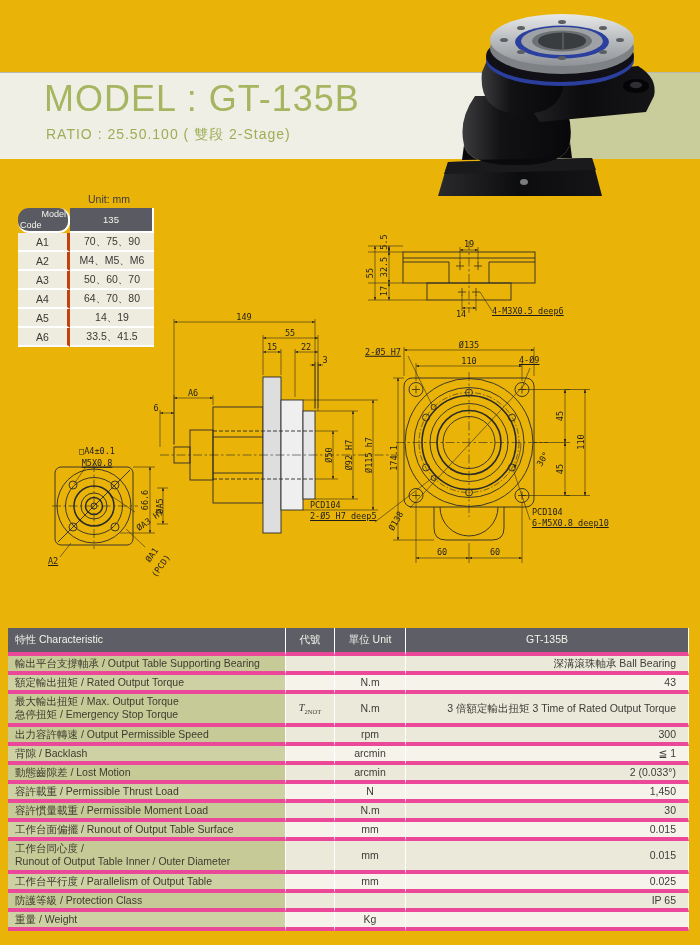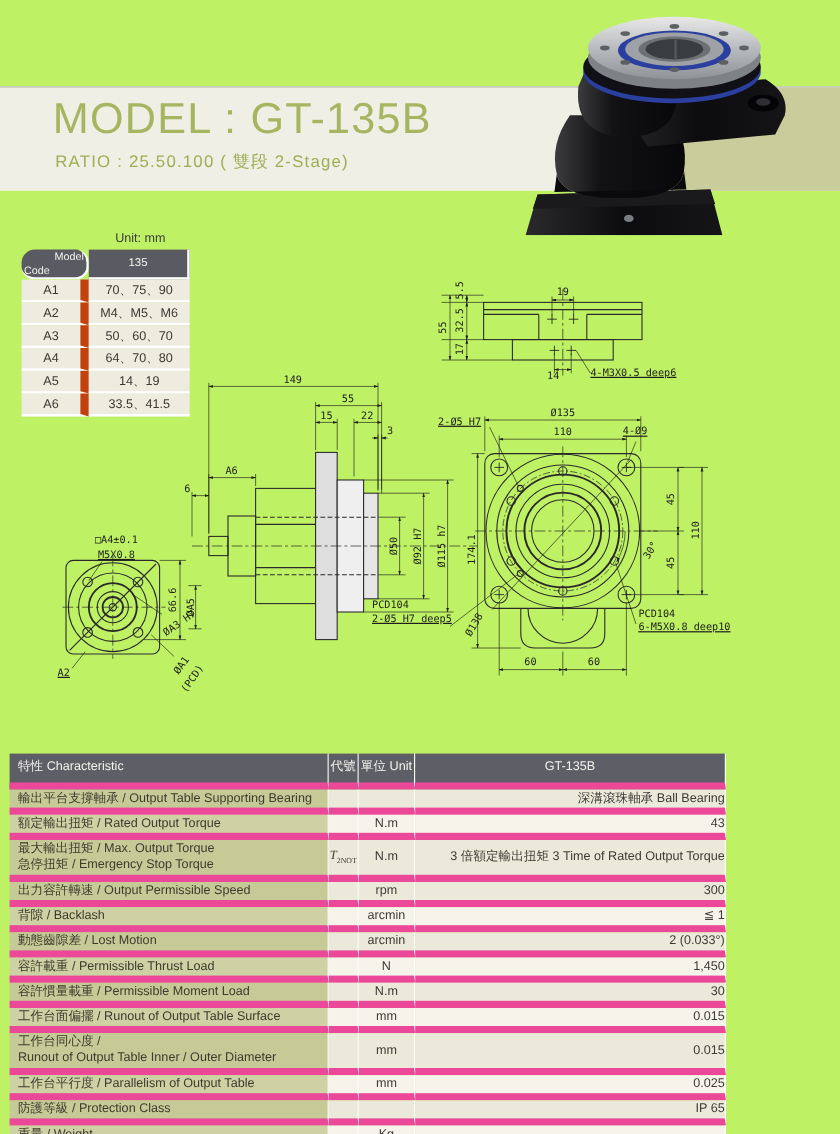--- a/index.html
+++ b/index.html
@@ -1,52 +1,52 @@
 <!DOCTYPE html>
 <html><head>
 <meta charset="utf-8">
 <style>
   html,body{margin:0;padding:0;}
   body{width:700px;height:945px;background:#fff;font-family:"Liberation Sans",sans-serif;position:relative;overflow:hidden;}
-  #page{position:relative;width:700px;height:945px;background:#bef264;}
+  #page{position:relative;width:700px;height:945px;background:#eab308;}
 
   
   .banner{position:absolute;left:0;top:72px;width:700px;height:86px;background:#f0efe6;border-top:1px solid #b9b9b2;}
   .banner-green{position:absolute;left:546px;top:0;width:154px;height:86px;background:#c9cc9b;}
   .title{position:absolute;left:44px;top:5px;font-size:36px;letter-spacing:1px;color:#a6b660;}
   .ratio{position:absolute;left:46px;top:53px;font-size:14px;letter-spacing:1px;color:#9dae55;}
 
   
   .product{position:absolute;left:420px;top:0px;width:280px;height:196px;}
 
   
-  .unit-note{position:absolute;left:88px;top:193px;width:58px;font-size:10.5px;color:#3c3c3c;text-align:center;}
+  .unit-note{position:absolute;left:88px;top:193px;width:58px;font-size:10.5px;color:#3c3c3c;text-align:left;}
   .code-table{position:absolute;left:18px;top:208px;border-collapse:separate;border-spacing:0;}
   .code-table td{font-size:10.5px;color:#3a3a34;text-align:center;background:#eeebdf;border-bottom:2px solid #fff;padding:1px 2px;height:15px;}
-  .code-table .c1{width:45px;border-right:7px solid #c2410c;}
+  .code-table .c1{width:45px;border-right:3px solid #c2410c;}
   .code-table .c2{width:78px;}
   .code-table .hd{background:#5a5a62;color:#f4f4ee;font-size:9.5px;height:21px;border-right:2px solid #fff;}
   .diag{position:relative;background:linear-gradient(to bottom right,#5a5a62 48.5%,#e8e8e2 48.5%,#e8e8e2 51.5%,#5a5a62 51.5%);border-radius:11px;}
   .diag .m{position:absolute;right:2px;top:1px;font-size:9px;color:#f4f4ee;}
   .diag .c{position:absolute;left:2px;bottom:1px;font-size:9px;color:#f4f4ee;}
 
   
   .draw-area{position:absolute;left:0;top:225px;width:700px;height:400px;}
   .draw-area svg{position:absolute;left:0;top:0;}
   .dl{position:absolute;font-family:"DejaVu Sans Mono",monospace;font-size:8.5px;color:#1e1e1e;white-space:nowrap;line-height:1;}
   .dlc{transform:translate(-50%,-50%);}
   .dlv{transform:translate(-50%,-50%) rotate(-90deg);}
   .dlr35{transform:translate(-50%,-50%) rotate(-35deg);}
   .dlr55{transform:translate(-50%,-50%) rotate(-55deg);}
   .dlr60{transform:translate(-50%,-50%) rotate(-60deg);}
   .und{text-decoration:underline;}
 
   
   .spec-table{position:absolute;left:8px;top:628px;border-collapse:separate;border-spacing:0;table-layout:fixed;}
-  .spec-table td{border-bottom:6px solid #ec4899;border-right:1px solid #fff;font-size:10.5px;line-height:1.25;padding:1px 0;vertical-align:middle;}
+  .spec-table td{border-bottom:4px solid #ec4899;border-right:1px solid #fff;font-size:10.5px;line-height:1.25;padding:1px 12px;vertical-align:middle;}
   .spec-table .th{background:#5e5e66;color:#f3f3ec;height:22px;}
   .spec-table .th.name{text-align:left;padding-left:7px;}
   .spec-table .cname{width:258px;text-align:left;padding-left:7px;color:#3c3c2e;white-space:pre-line;}
   .spec-table .csym{width:24px;text-align:center;color:#3c3c38;}
   .spec-table .cunit{width:46px;text-align:center;color:#3c3c38;}
   .spec-table .cval{width:258px;text-align:right;color:#3c3c38;}
   tr.odd .cname{background:#c6ca97;}
   tr.even .cname{background:#cdd1a3;}
   tr.odd .csym,tr.odd .cunit,tr.odd .cval{background:#ebe9d9;}
   tr.even .csym,tr.even .cunit,tr.even .cval{background:#f6f4ea;}

